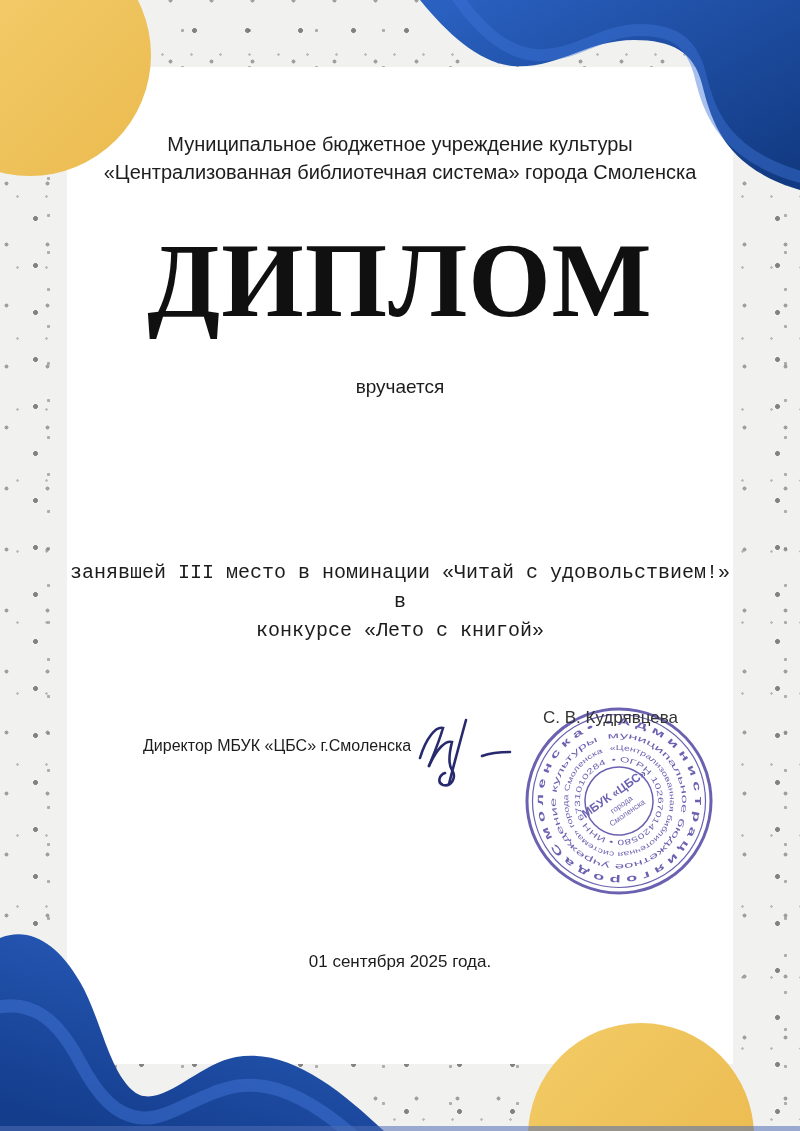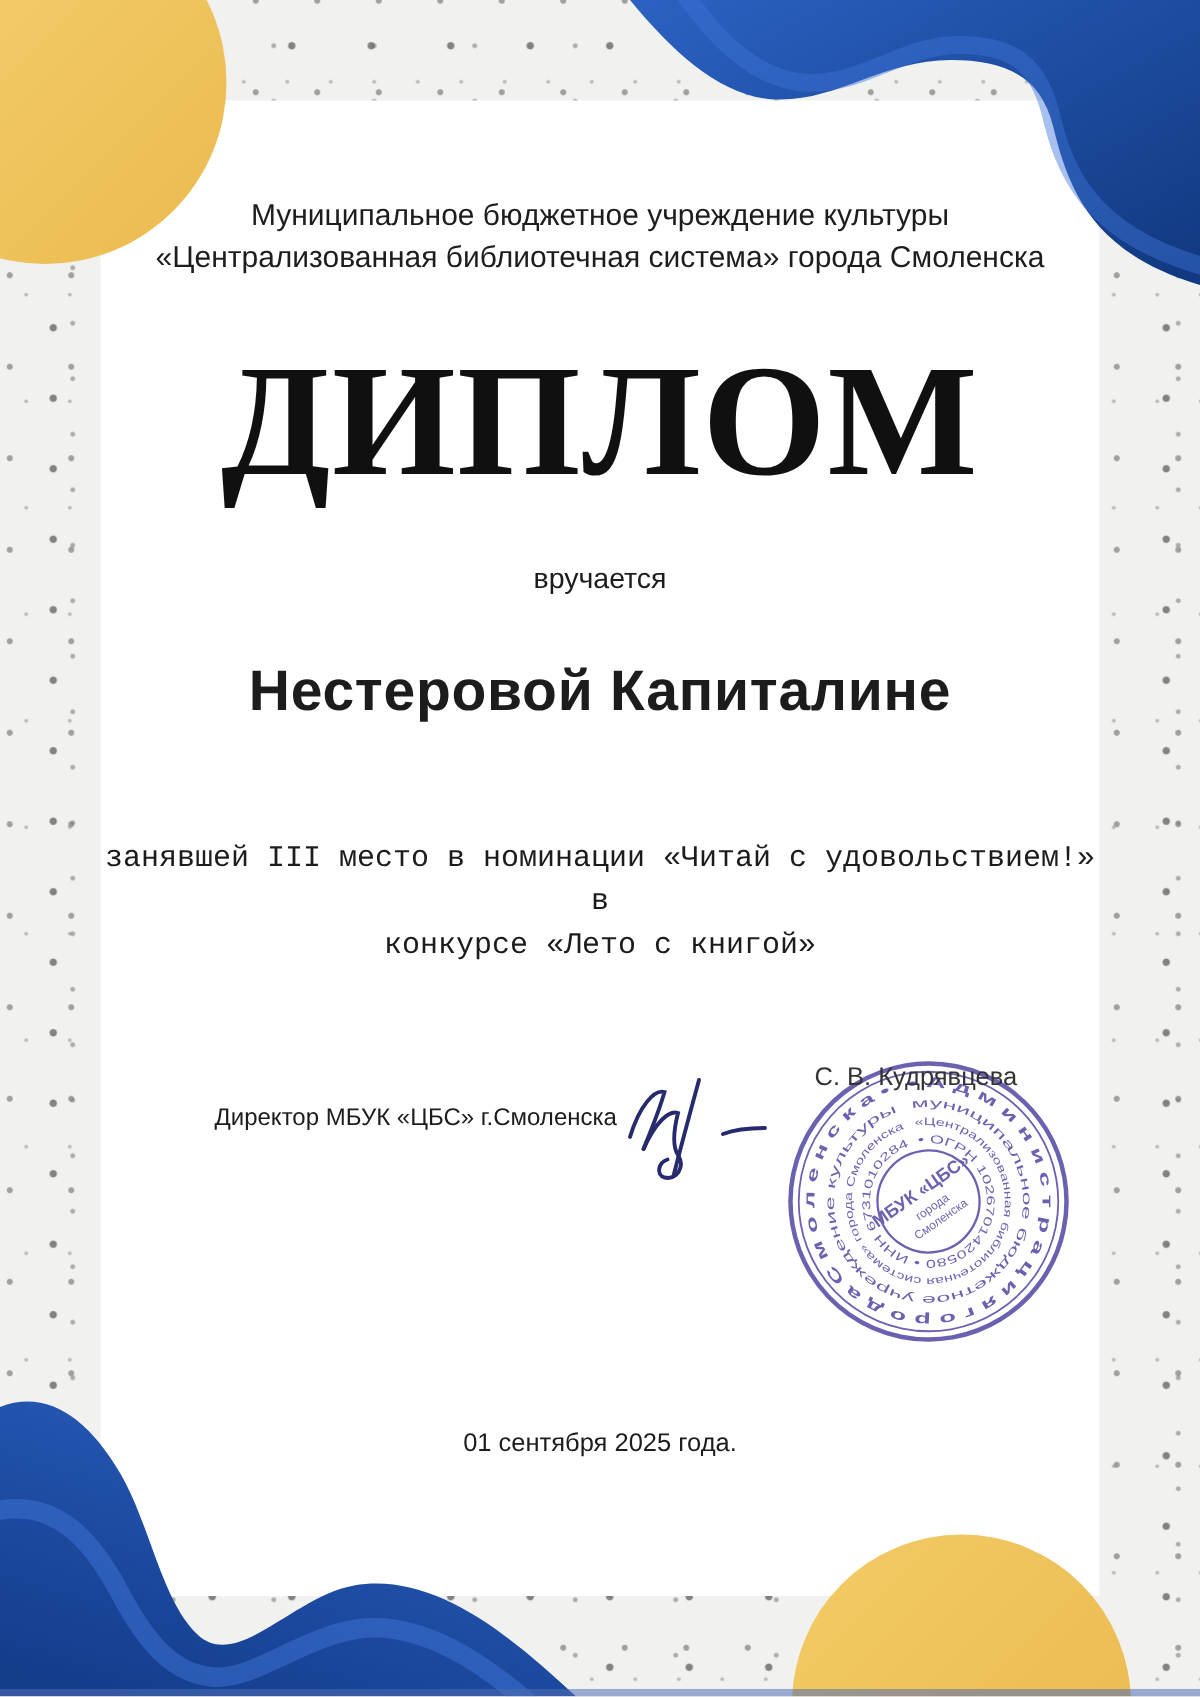--- a/index.html
+++ b/index.html
@@ -75,21 +75,20 @@
 
   <div class="txt org">
     <div>Муниципальное бюджетное учреждение культуры</div>
     <div>«Централизованная библиотечная система» города Смоленска</div>
   </div>
 
   <div class="txt title">ДИПЛОМ</div>
 
   <div class="txt presented">вручается</div>
 
-  <div class="txt recipient">Нестеровой Капиталине</div>
 
   <div class="txt achievement">
     <div>занявшей III место в номинации «Читай с удовольствием!» в</div>
     <div>конкурсе «Лето с книгой»</div>
   </div>
 
   <div class="sig-label">Директор МБУК «ЦБС» г.Смоленска</div>
 
   <svg class="signature-svg" width="150" height="85" viewBox="0 0 150 85">
     <g fill="none" stroke="#272a6d" stroke-width="2.6" stroke-linecap="round">

